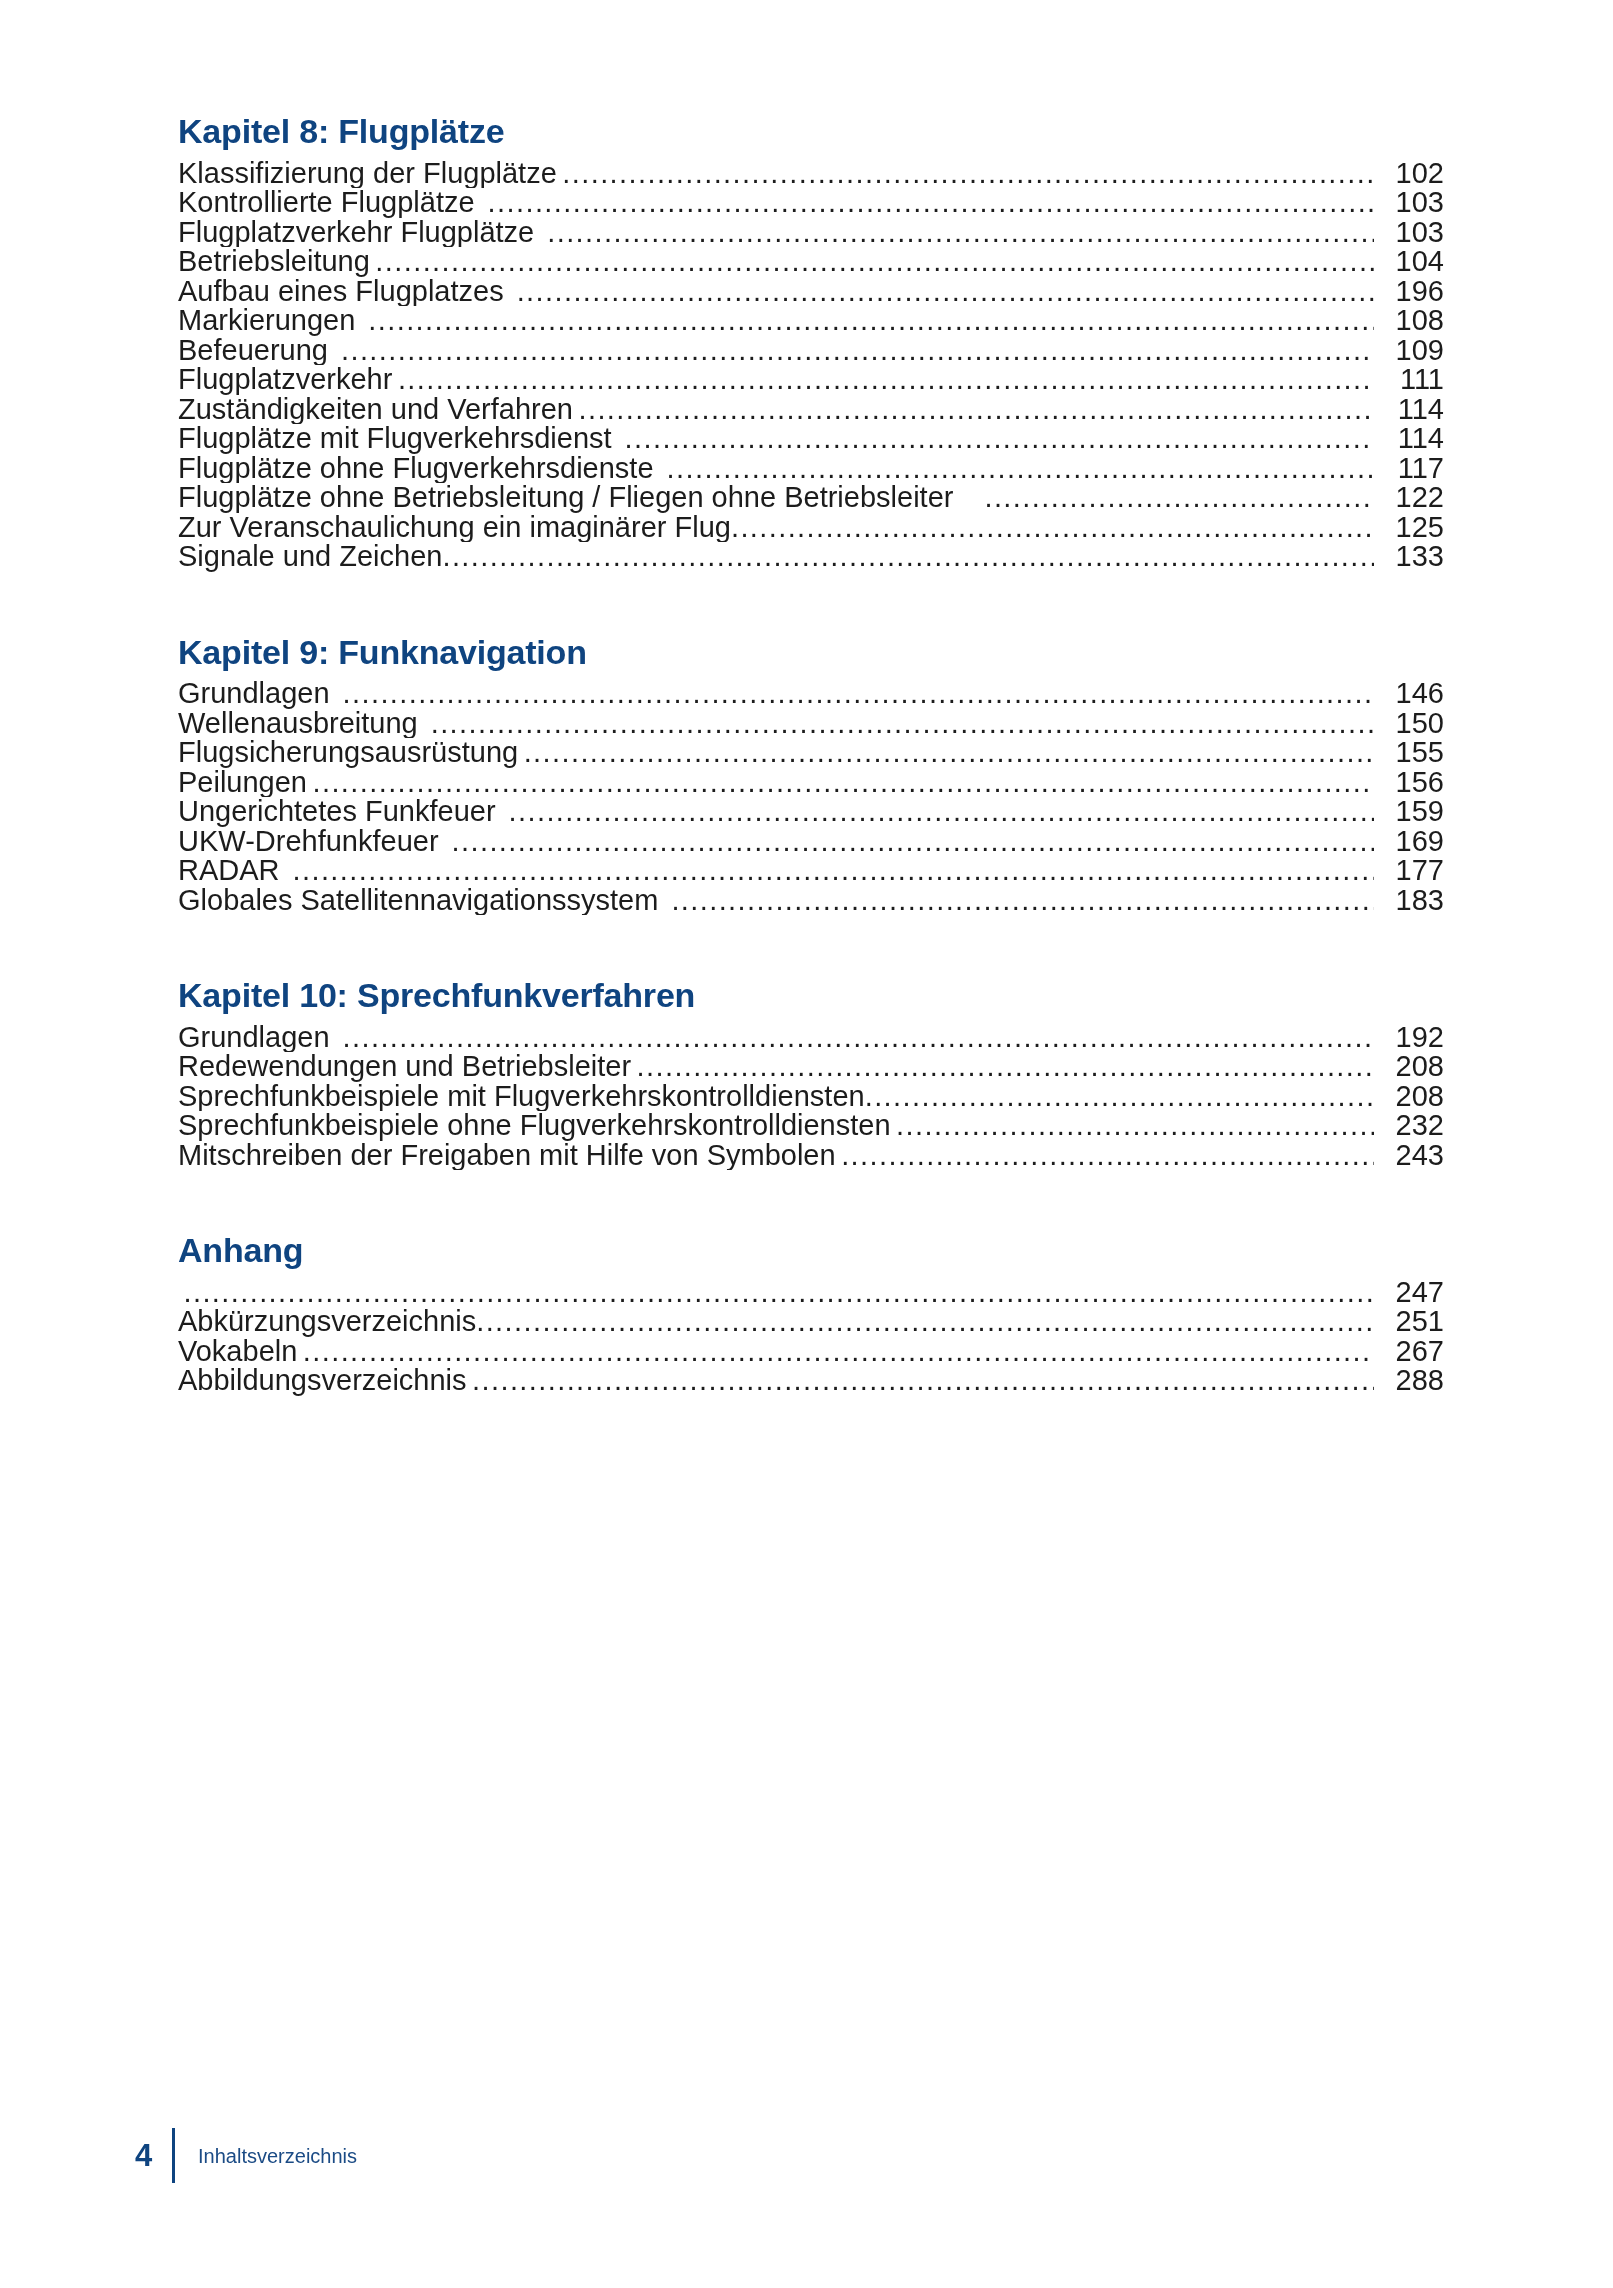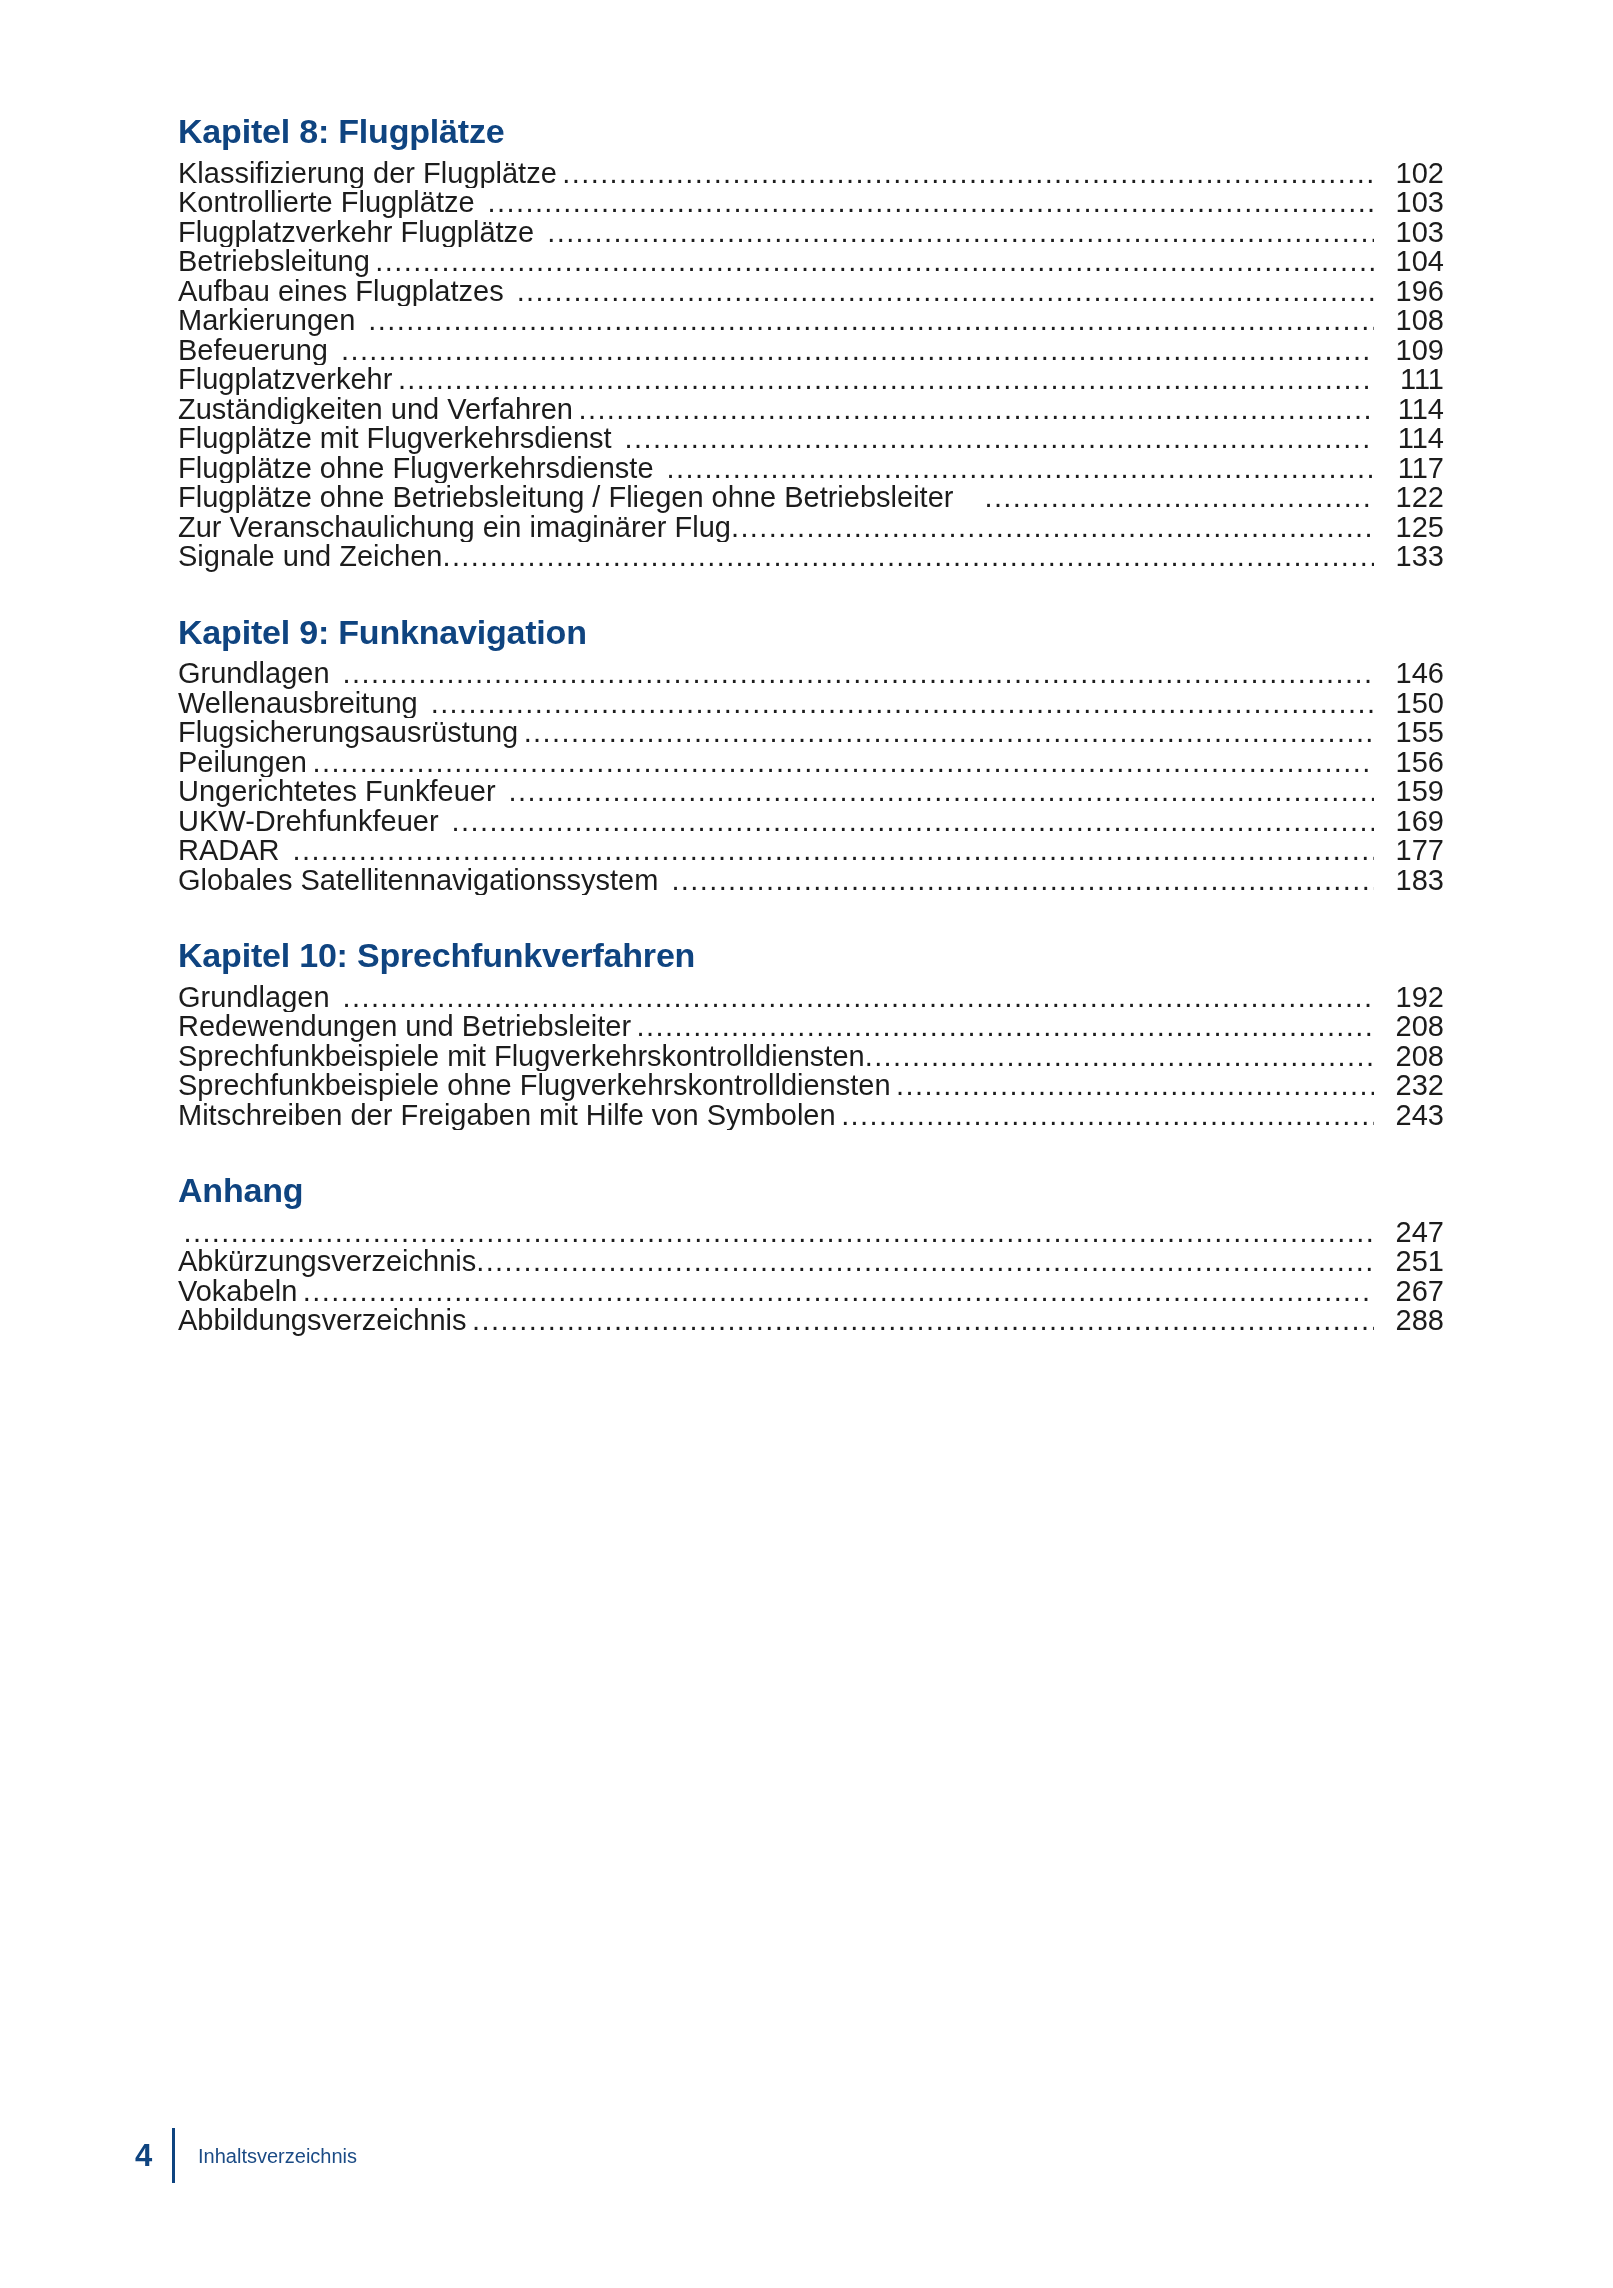--- a/index.html
+++ b/index.html
@@ -29,21 +29,21 @@
     position: absolute;
     left: 175px;
     top: 111px;
     width: 1266px;  
   }
 
   .chapter {
     margin: 0 0 0 0;
   }
   .chapter + .chapter {
-    margin-top: 40px;
+    margin-top: 60px;
   }
 
   .chapter-title {
     color: #0f4480;
     font-size: 34px;
     font-weight: bold;
     letter-spacing: -0.2px;
     line-height: 1.18;
     margin: 0 0 7.4px 0;
     white-space: nowrap;

